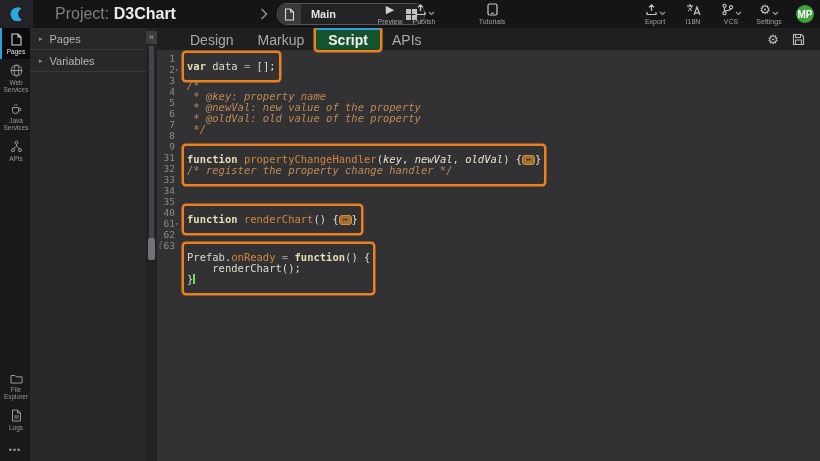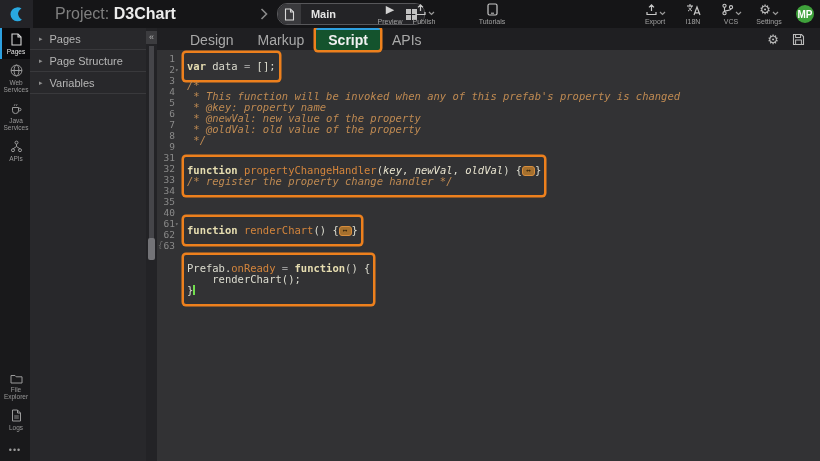--- a/index.html
+++ b/index.html
@@ -262,24 +262,20 @@
   <div class="rail-more">•••</div>
 </div>
 
 <div class="panel">
   <div class="sect">
     <span class="arr">▸</span>
     <span>Pages</span>
   </div>
   <div class="sect">
     <span class="arr">▸</span>
-    <span>Page Structure</span>
-  </div>
-  <div class="sect">
-    <span class="arr">▸</span>
     <span>Variables</span>
   </div>
 </div>
 
 <div class="strip">
   <div class="collapse-btn">«</div>
   <div class="strip-track"></div>
   <div class="strip-thumb"></div>
 </div>
 
@@ -374,21 +370,20 @@
           <span class="mark">{</span>
           <span class="num">63</span>
           <span class="slot"></span>
         </div>
       </div>
     <div class="code-col" id="code">
         <div class="hl-box">
           <div class="code-line"><span class="kw">var</span><span class="t"> </span><span class="t">data</span><span class="op"> = </span><span class="t">[];</span></div>
         </div>
         <div class="code-line"><span class="cm">/*</span></div>
-        <div class="code-line"><span class="cm"> * This function will be invoked when any of this prefab's property is changed</span></div>
         <div class="code-line"><span class="cm"> * @key: property name</span></div>
         <div class="code-line"><span class="cm"> * @newVal: new value of the property</span></div>
         <div class="code-line"><span class="cm"> * @oldVal: old value of the property</span></div>
         <div class="code-line"><span class="cm"> */</span></div>
         <div class="code-line"></div>
         <div class="hl-box">
           <div class="code-line"><span class="kw">function</span><span class="t"> </span><span class="fn">propertyChangeHandler</span><span class="t">(</span><span class="pm">key</span><span class="t">, </span><span class="pm">newVal</span><span class="t">, </span><span class="pm">oldVal</span><span class="t">) {</span><span class="fold-widget">↔</span><span class="t">}</span></div>
           <div class="code-line"><span class="cm">/* register the property change handler */</span></div>
         </div>
         <div class="code-line"></div>

